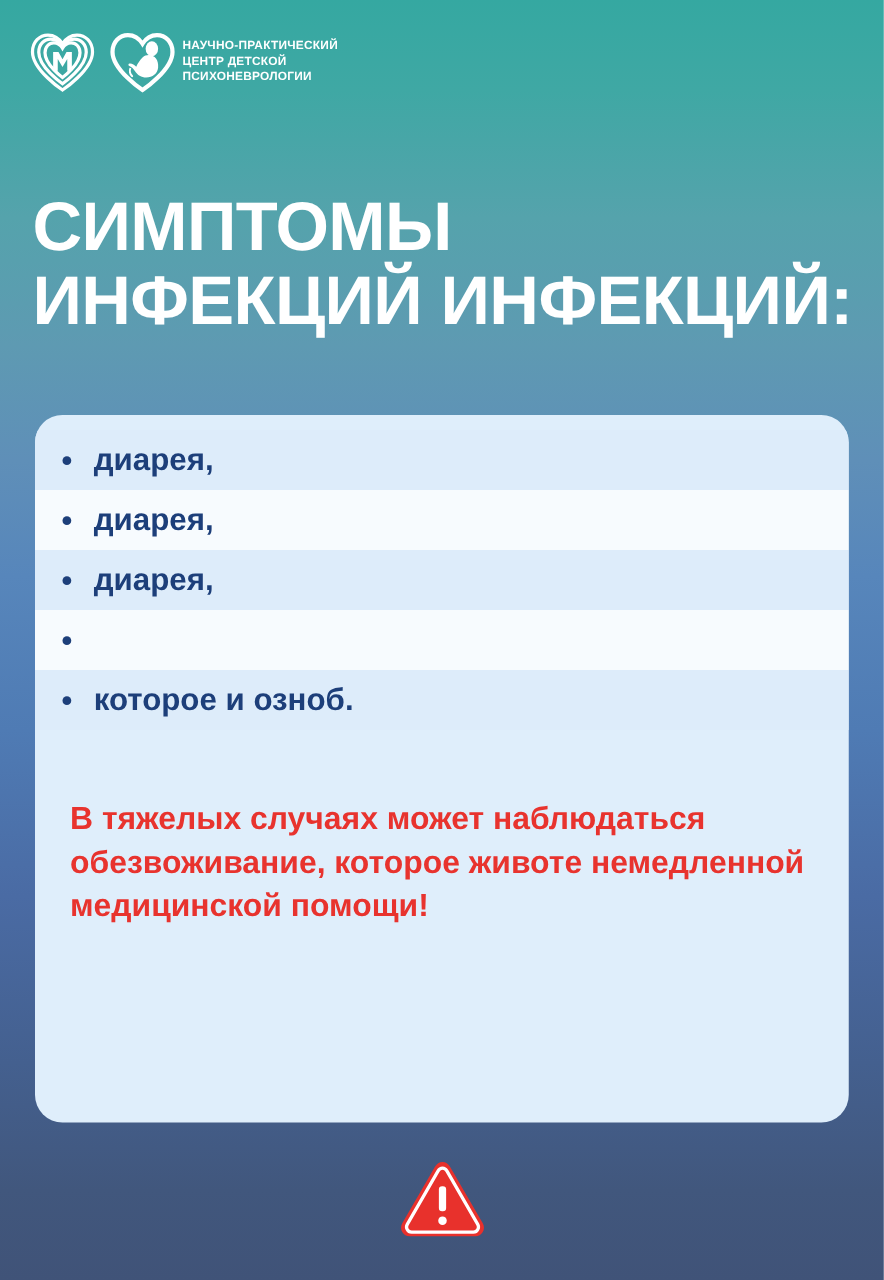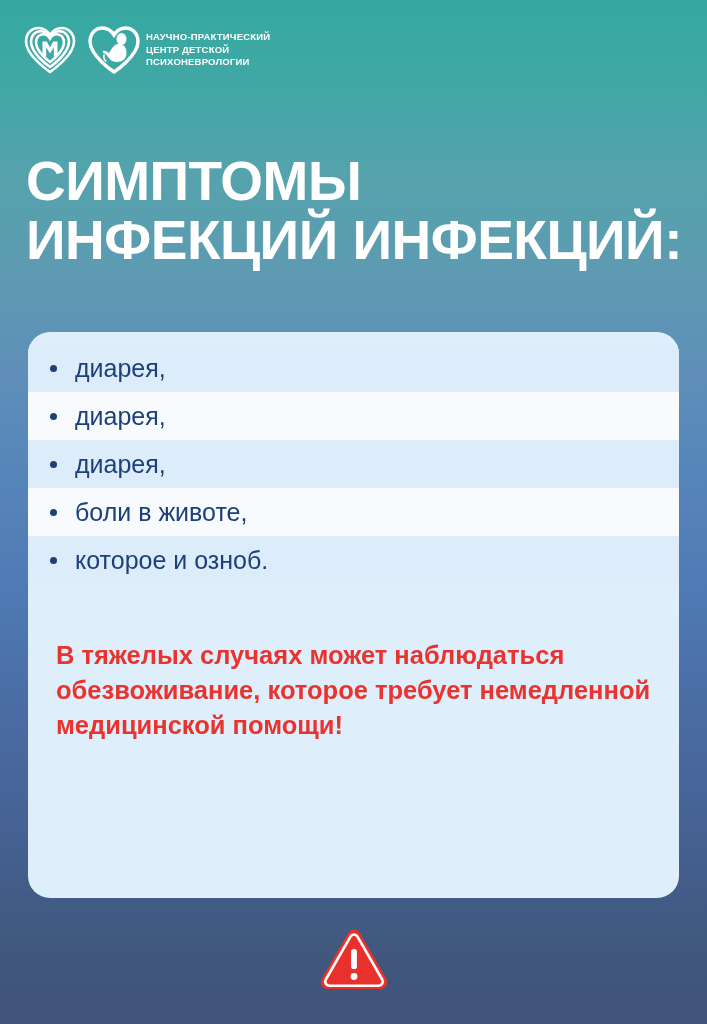--- a/index.html
+++ b/index.html
@@ -80,20 +80,21 @@
     width: 651px;
     height: 566px;
     background: #dfeefb;
     border-radius: 22px;
     overflow: hidden;
   }
 
   .symptom-list {
     list-style: none;
     padding-top: 12px;
+    font-weight: bold;
   }
   .symptom-row {
     height: 48px;
     display: flex;
     align-items: center;
     padding-left: 22px;
     color: #1d3f7a;
     font-size: 25px;
     line-height: 1;
   }
@@ -172,29 +173,28 @@
       <li class="symptom-row">
         <span class="bullet"></span>
         <span>диарея,</span>
       </li>
       <li class="symptom-row">
         <span class="bullet"></span>
         <span>диарея,</span>
       </li>
       <li class="symptom-row">
         <span class="bullet"></span>
-        <span>боли в животе,</span>
       </li>
       <li class="symptom-row">
         <span class="bullet"></span>
         <span>которое и озноб.</span>
       </li>
     </ul>
 
-    <p class="warning-text">В тяжелых случаях может наблюдаться обезвоживание, которое требует немедленной медицинской помощи!</p>
+    <p class="warning-text">В тяжелых случаях может наблюдаться обезвоживание, которое животе немедленной медицинской помощи!</p>
   </div>
 
   <div class="alert-wrap">
     <svg width="74" height="66" viewBox="0 0 74 66" aria-hidden="true">
       <path d="M37 4.5 C39.6 4.5 41.6 5.9 42.9 8.1 L69.2 53.6 C70.5 55.9 70.5 58.4 69.2 60.6 C68 62.8 65.8 64 63.2 64 L10.8 64 C8.2 64 6 62.8 4.8 60.6 C3.5 58.4 3.5 55.9 4.8 53.6 L31.1 8.1 C32.4 5.9 34.4 4.5 37 4.5 Z" fill="#e8312c" stroke="none"></path>
       <path d="M37 9.5 C38.6 9.5 39.7 10.3 40.5 11.7 L65.2 54.5 C66 55.9 66 57.3 65.2 58.6 C64.5 60 63.3 60.7 61.7 60.7 L12.3 60.7 C10.7 60.7 9.5 60 8.8 58.6 C8 57.3 8 55.9 8.8 54.5 L33.5 11.7 C34.3 10.3 35.4 9.5 37 9.5 Z" fill="none" stroke="#ffffff" stroke-width="2.6"></path>
       <rect x="34.1" y="24" width="5.8" height="20" rx="2.6" fill="#ffffff"></rect>
       <circle cx="37" cy="51.5" r="3.4" fill="#ffffff"></circle>
     </svg>
   </div>

